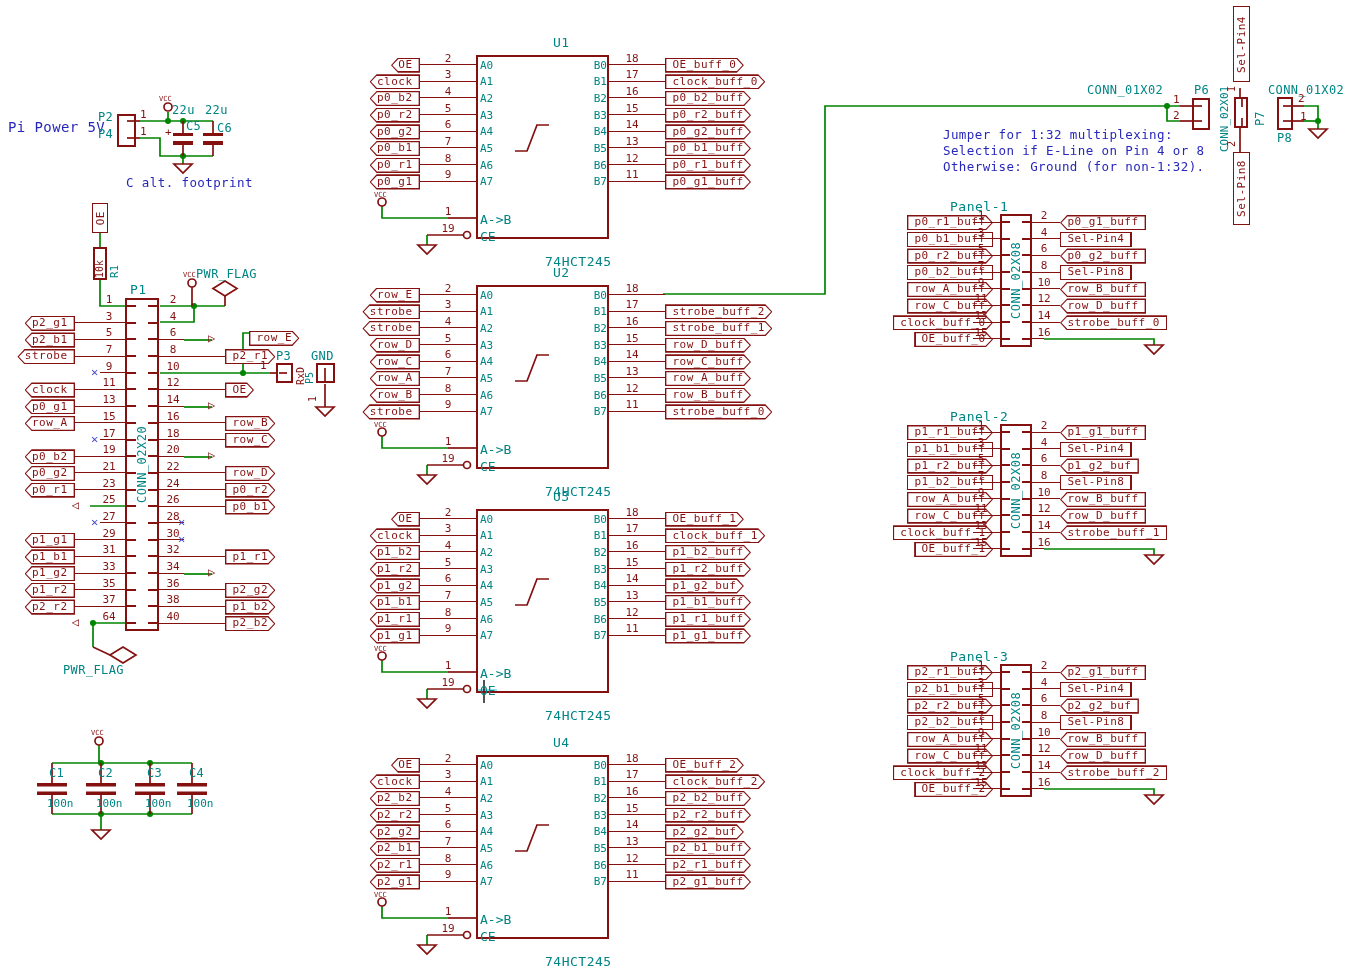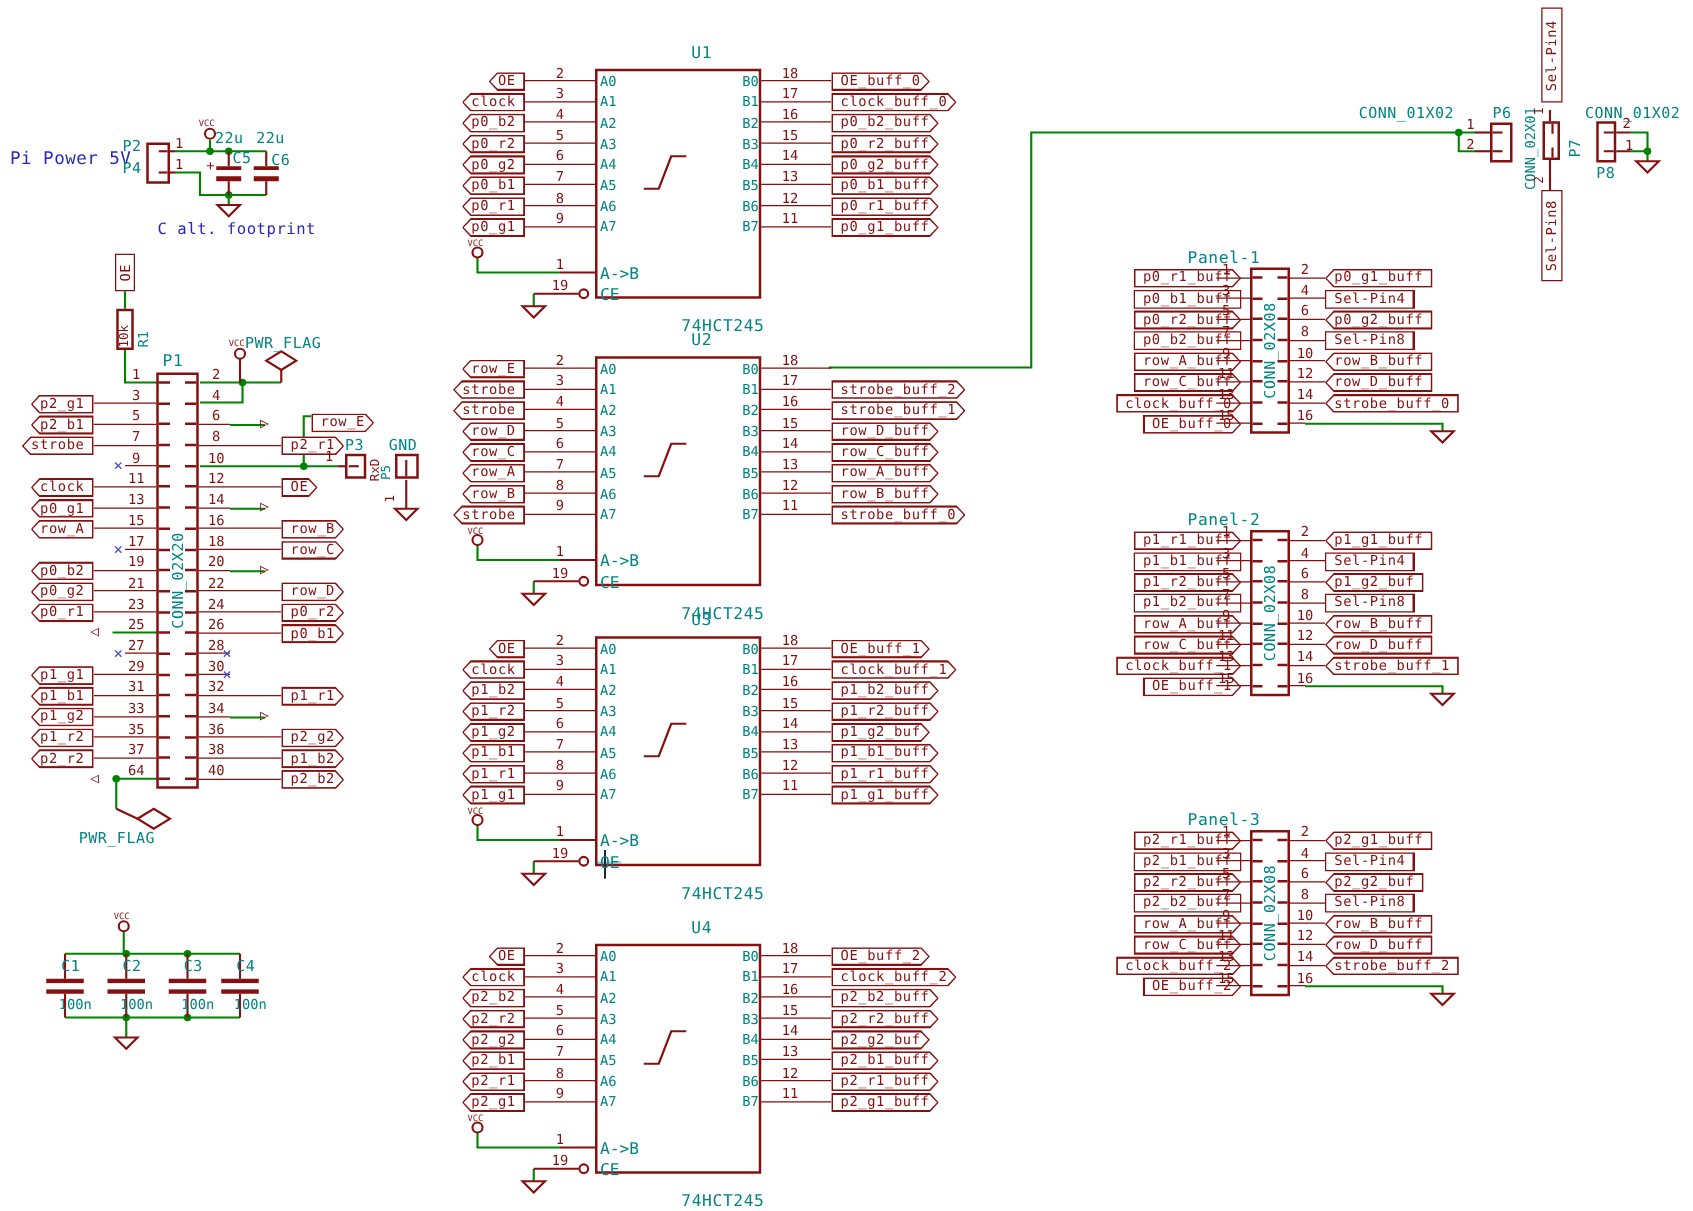--- a/index.html
+++ b/index.html
@@ -240,20 +240,25 @@
         <rect x="177" y="791.5" width="30" height="3.5"></rect>
     </g>
     <g>
       <path d="M477 690 H497" stroke="#7adbe8" stroke-width="1.7"></path>
       <path d="M484 680 V703" stroke="#16161d" stroke-width="1.5"></path>
     </g>
   </svg>
 
   <div class="lay t blue note" style="left:8px;top:119px;font-size:14px;">Pi Power 5V</div>
   <div class="lay t blue note" style="left:126px;top:175px;">C alt. footprint</div>
+  <div class="lay t blue note" style="left:943px;top:127px;">
+    <div>Jumper for 1:32 multiplexing:</div>
+    <div>Selection if E-Line on Pin 4 or 8</div>
+    <div>Otherwise: Ground (for non-1:32).</div>
+  </div>
 
   <div class="lay cbox" style="left:117px;top:114px;width:19px;height:33px;"></div>
   <div class="lay t teal f12" style="left:98px;top:110px;">P2</div>
   <div class="lay t teal f12" style="left:98px;top:127px;">P4</div>
   <div class="lay t red f11" style="left:140px;top:108px;">1</div>
   <div class="lay t red f11" style="left:140px;top:125px;">1</div>
   <div class="lay t teal f12" style="left:172px;top:103px;">22u</div>
   <div class="lay t teal f12" style="left:205px;top:103px;">22u</div>
   <div class="lay t teal f12" style="left:186px;top:119px;">C5</div>
   <div class="lay t teal f12" style="left:217px;top:121px;">C6</div>

